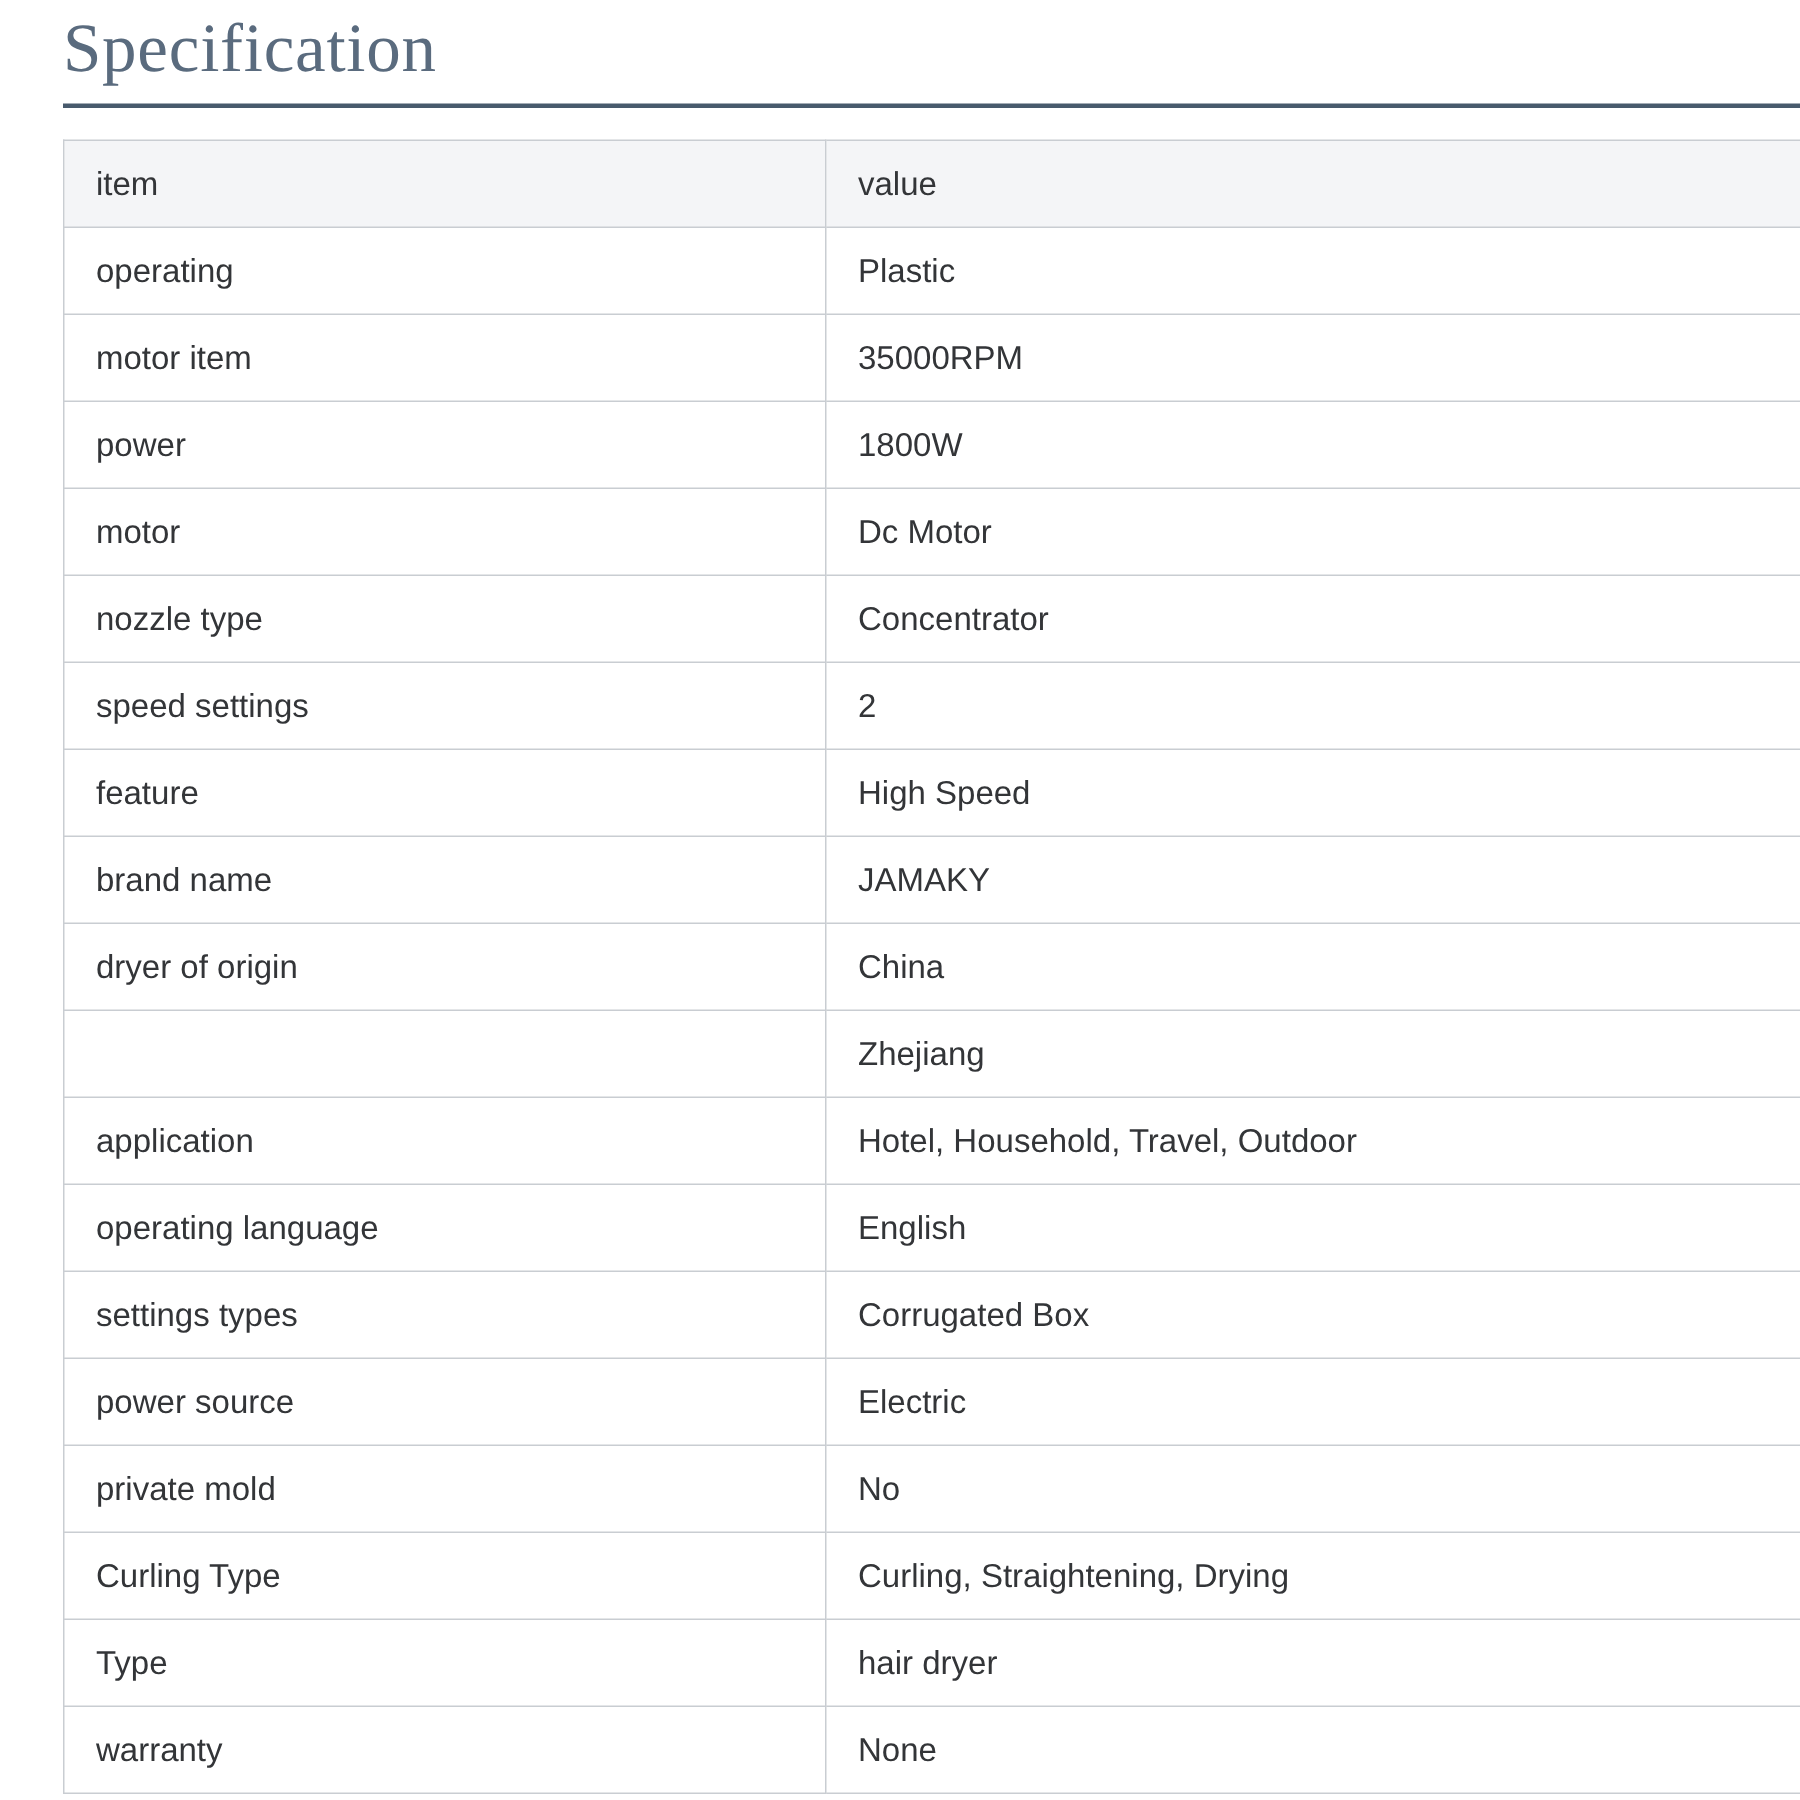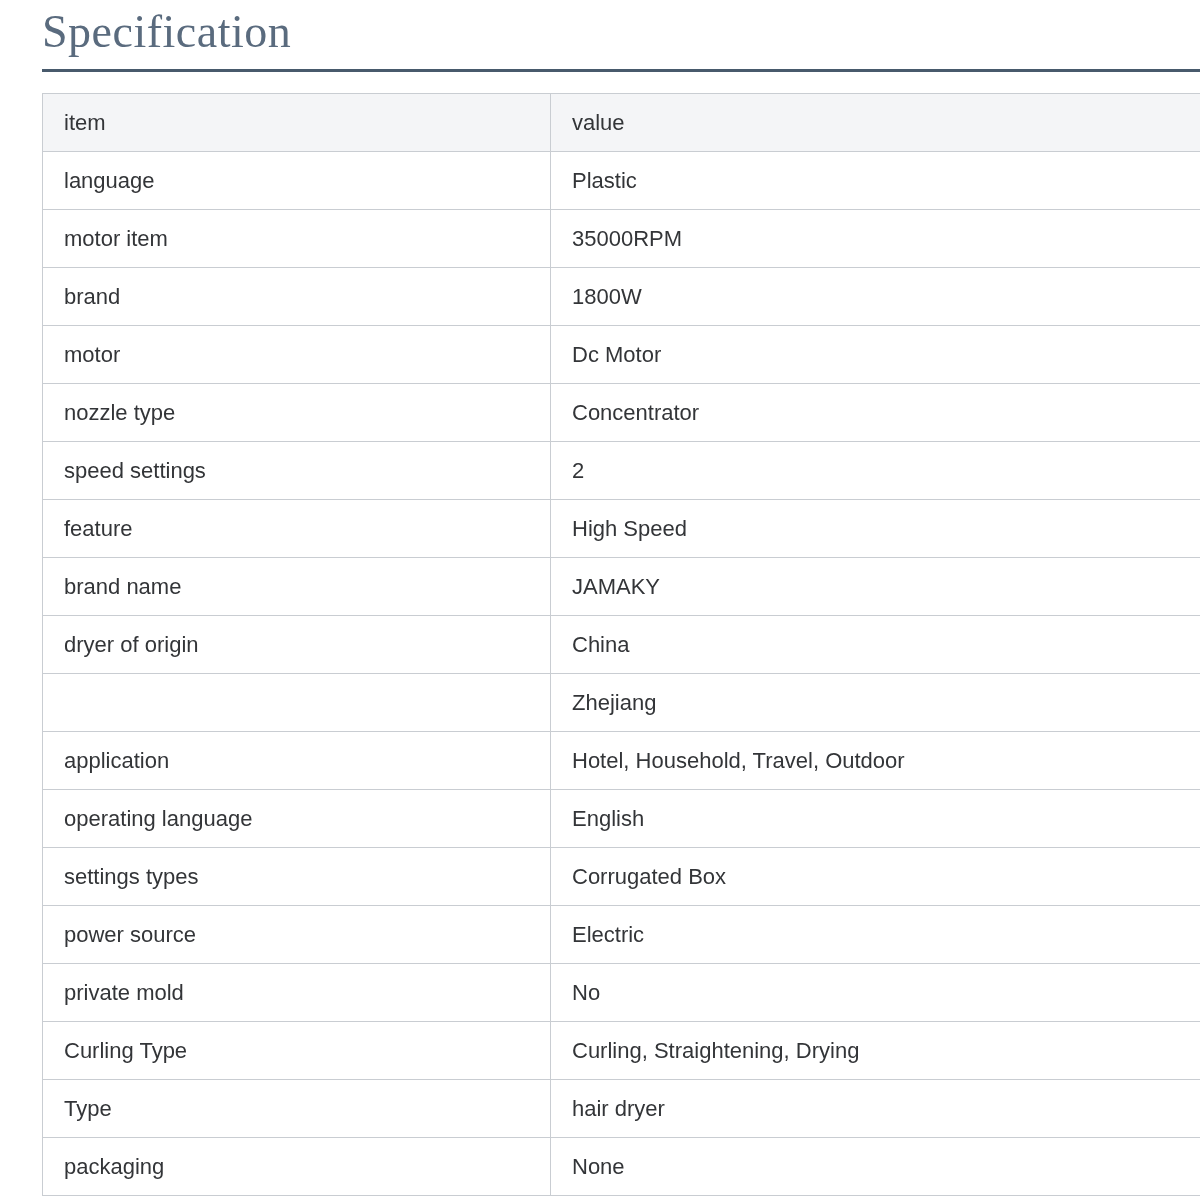--- a/index.html
+++ b/index.html
@@ -67,29 +67,29 @@
       <col>
     </colgroup>
     <thead>
       <tr>
         <th>item</th>
         <th>value</th>
       </tr>
     </thead>
     <tbody>
         <tr>
-          <td>language</td>
+          <td>operating</td>
           <td>Plastic</td>
         </tr>
         <tr>
           <td>motor item</td>
           <td>35000RPM</td>
         </tr>
         <tr>
-          <td>brand</td>
+          <td>power</td>
           <td>1800W</td>
         </tr>
         <tr>
           <td>motor</td>
           <td>Dc Motor</td>
         </tr>
         <tr>
           <td>nozzle type</td>
           <td>Concentrator</td>
         </tr>
@@ -135,18 +135,18 @@
         </tr>
         <tr>
           <td>Curling Type</td>
           <td>Curling, Straightening, Drying</td>
         </tr>
         <tr>
           <td>Type</td>
           <td>hair dryer</td>
         </tr>
         <tr>
-          <td>packaging</td>
+          <td>warranty</td>
           <td>None</td>
         </tr>
       </tbody>
   </table>
 </div>
 
 </body></html>

